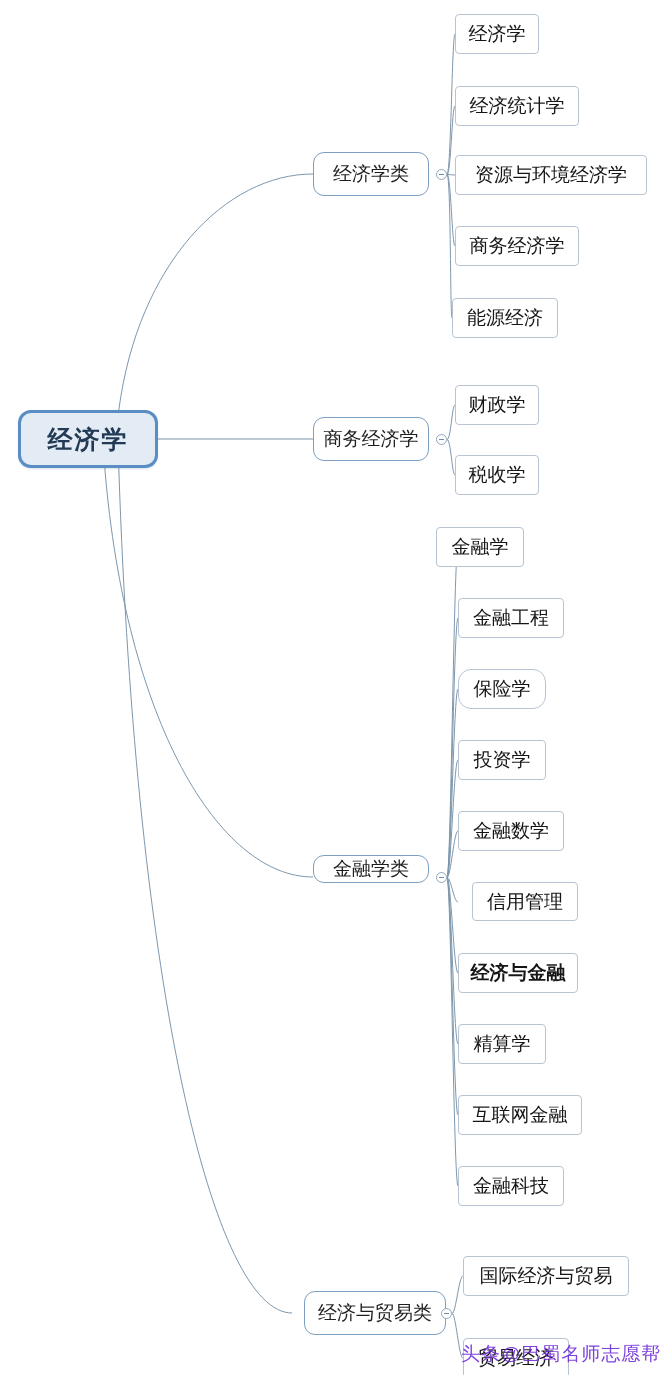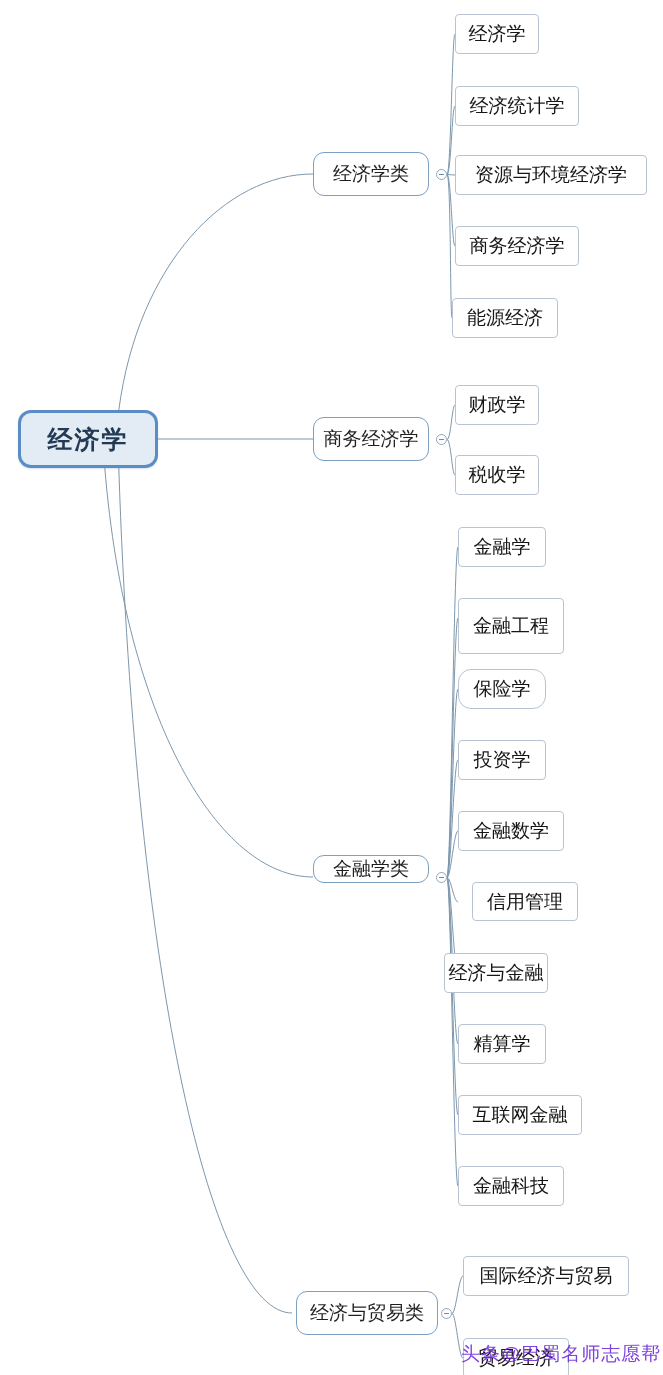--- a/index.html
+++ b/index.html
@@ -120,30 +120,30 @@
       <div class="node node-leaf" style="left: 455px; top: 86px; width: 124px; height: 40px;">经济统计学</div>
       <div class="node node-leaf" style="left: 455px; top: 155px; width: 192px; height: 40px;">资源与环境经济学</div>
       <div class="node node-leaf" style="left: 455px; top: 226px; width: 124px; height: 40px;">商务经济学</div>
       <div class="node node-leaf" style="left: 452px; top: 298px; width: 106px; height: 40px;">能源经济</div>
       <div class="node node-branch" style="left: 313px; top: 417px; width: 116px; height: 44px;">商务经济学</div>
       <div class="toggle" style="left: 436px; top: 434px;"></div>
       <div class="node node-leaf" style="left: 455px; top: 385px; width: 84px; height: 40px;">财政学</div>
       <div class="node node-leaf" style="left: 455px; top: 455px; width: 84px; height: 40px;">税收学</div>
       <div class="node node-branch" style="left: 313px; top: 855px; width: 116px; height: 28px;">金融学类</div>
       <div class="toggle" style="left: 436px; top: 872px;"></div>
-      <div class="node node-leaf" style="left: 458px; top: 527px; width: 88px; height: 40px;">金融学</div>
-      <div class="node node-leaf" style="left: 458px; top: 598px; width: 106px; height: 56px;">金融工程</div>
+      <div class="node node-leaf" style="left: 436px; top: 527px; width: 88px; height: 40px;">金融学</div>
+      <div class="node node-leaf" style="left: 458px; top: 598px; width: 106px; height: 40px;">金融工程</div>
       <div class="node node-leaf" style="left: 458px; top: 669px; width: 88px; height: 40px; border-radius: 13px;">保险学</div>
       <div class="node node-leaf" style="left: 458px; top: 740px; width: 88px; height: 40px;">投资学</div>
       <div class="node node-leaf" style="left: 458px; top: 811px; width: 106px; height: 40px;">金融数学</div>
       <div class="node node-leaf" style="left: 472px; top: 882px; width: 106px; height: 39px;">信用管理</div>
-      <div class="node node-leaf" style="left: 444px; top: 953px; width: 104px; height: 40px;">经济与金融</div>
+      <div class="node node-leaf" style="left: 458px; top: 953px; width: 120px; height: 40px; font-weight: bold;">经济与金融</div>
       <div class="node node-leaf" style="left: 458px; top: 1024px; width: 88px; height: 40px;">精算学</div>
       <div class="node node-leaf" style="left: 458px; top: 1095px; width: 124px; height: 40px;">互联网金融</div>
       <div class="node node-leaf" style="left: 458px; top: 1166px; width: 106px; height: 40px;">金融科技</div>
-      <div class="node node-branch" style="left: 296px; top: 1291px; width: 142px; height: 44px;">经济与贸易类</div>
+      <div class="node node-branch" style="left: 304px; top: 1291px; width: 142px; height: 44px;">经济与贸易类</div>
       <div class="toggle" style="left: 441px; top: 1308px;"></div>
       <div class="node node-leaf" style="left: 463px; top: 1256px; width: 166px; height: 40px;">国际经济与贸易</div>
       <div class="node node-leaf" style="left: 463px; top: 1338px; width: 106px; height: 40px;">贸易经济</div>
       <div class="node node-root" style="left: 18px; top: 410px; width: 140px; height: 58px;">经济学</div>
       <div class="watermark" style="left: 461px; top: 1341px;">头条@巴蜀名师志愿帮</div>
     </div>
 </div>
 
 </body></html>

